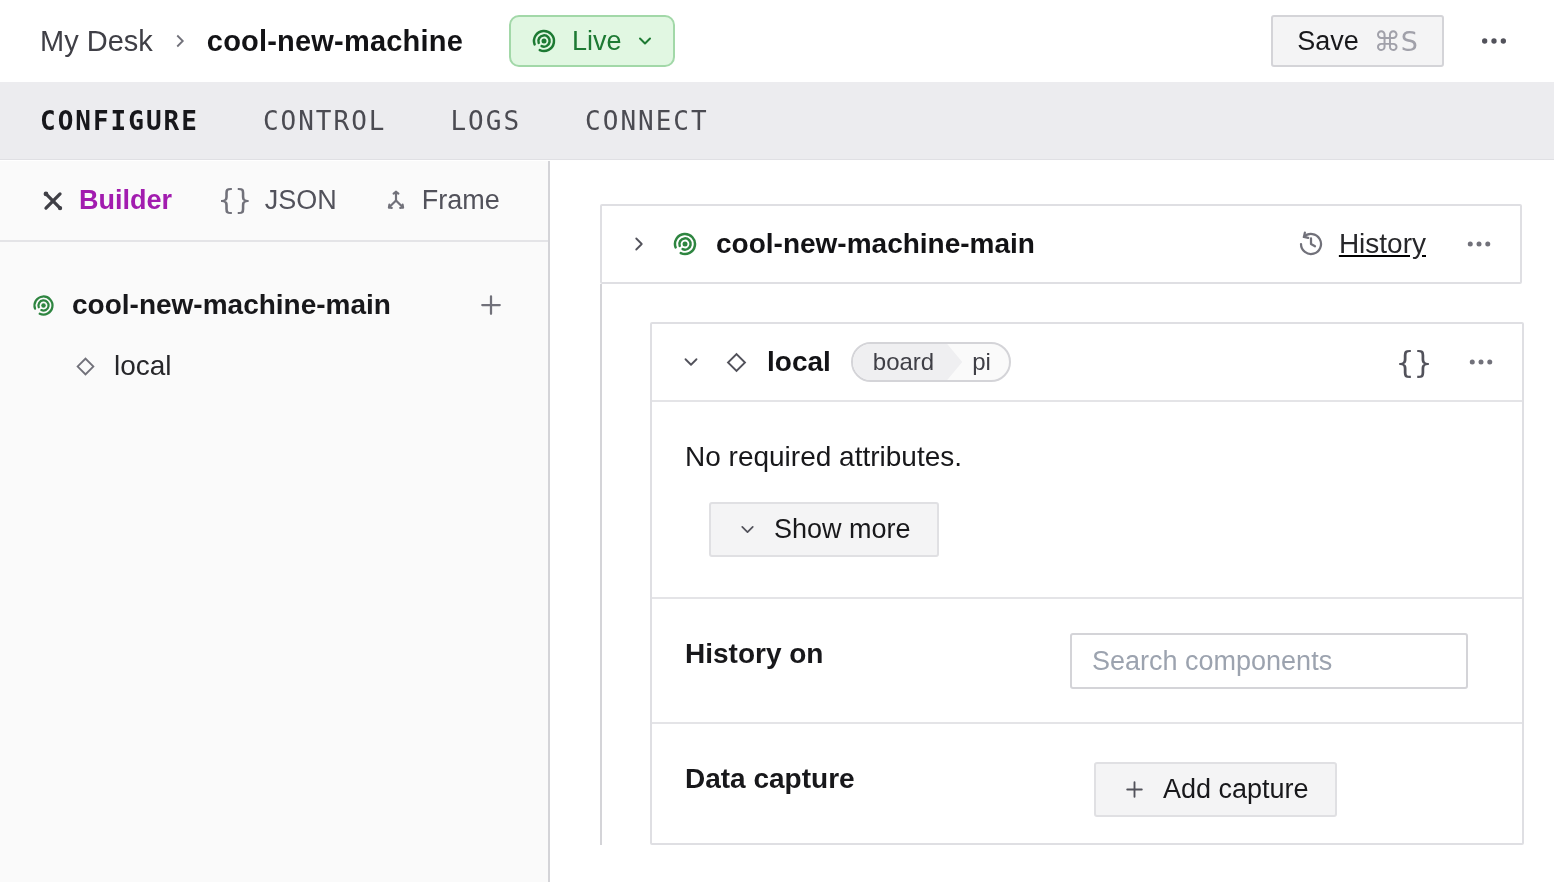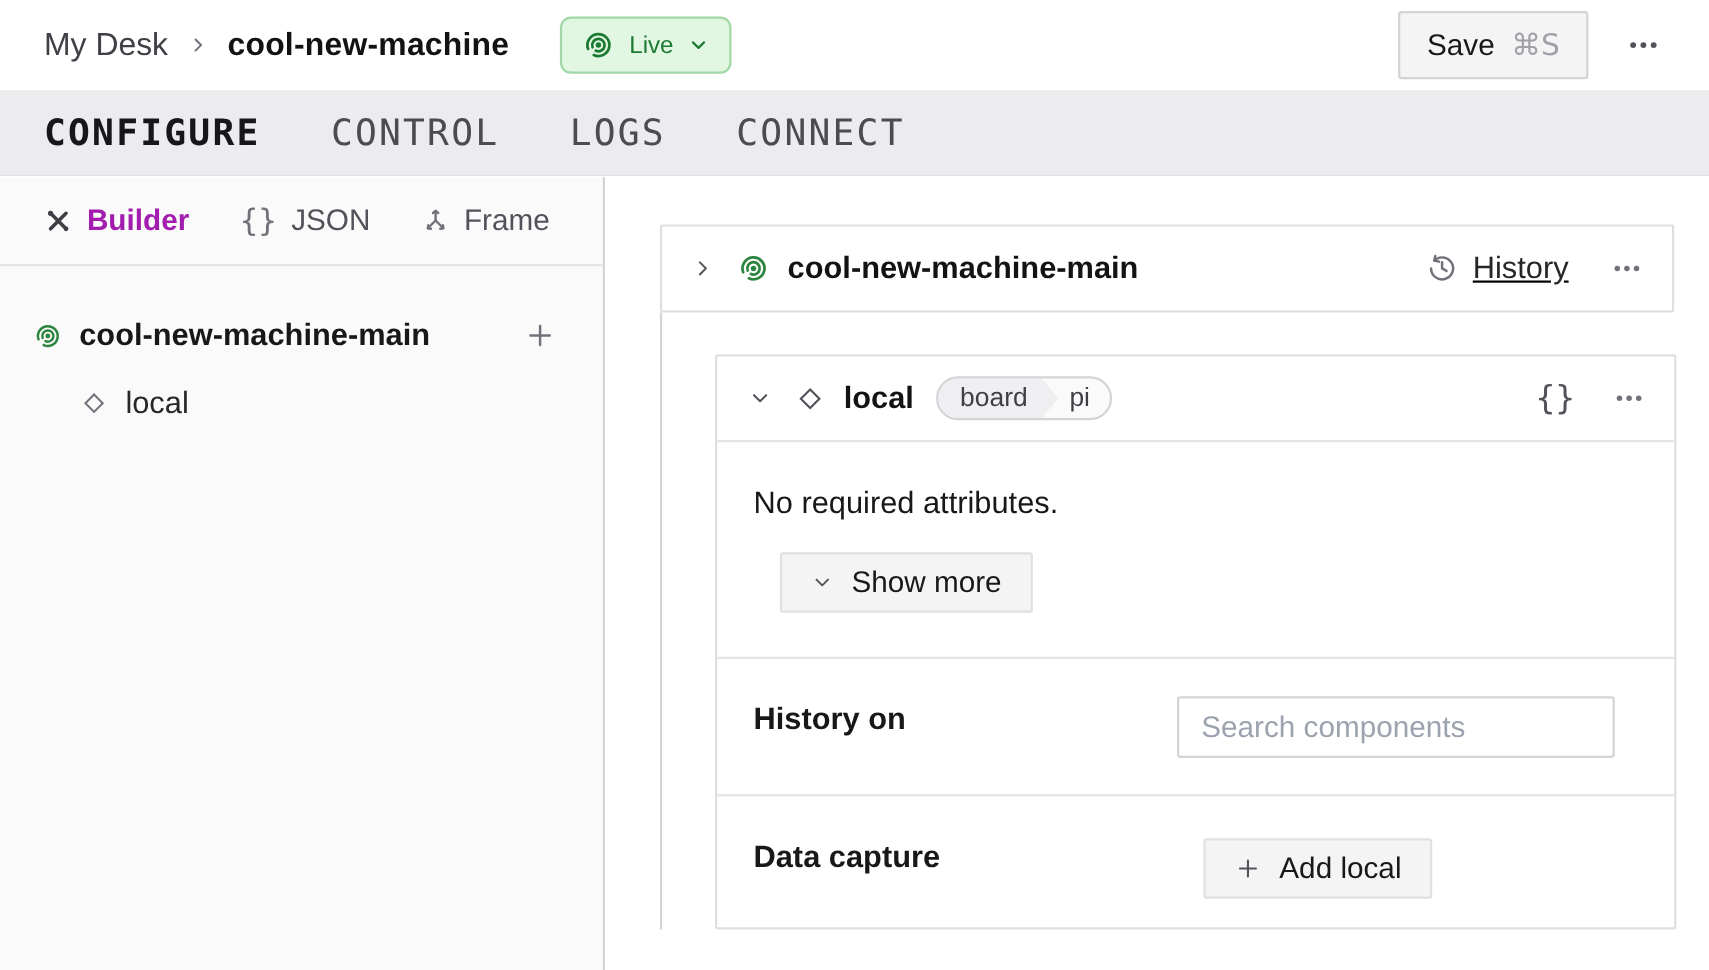--- a/index.html
+++ b/index.html
@@ -15,40 +15,40 @@
   .topbar {
     position:absolute; left:0; top:0; width:1554px; height:82px;
     background:#fff; display:flex; align-items:center; padding:0 44px 0 40px;
   }
   .crumb-parent { font-size:29px; color:#3f3f46; }
   .crumb-sep { margin:0 16px; color:#71717a; display:flex; }
   .crumb-current { font-size:29px; font-weight:bold; color:#131316; letter-spacing:.2px; }
   .live-badge {
     margin-left:46px; height:52px; padding:0 18px 0 18px; border-radius:10px;
     background:#e1f7e2; border:2px solid #a2d8a8; color:#1d7a33;
-    display:flex; align-items:center; gap:13px; font-size:22px; cursor:pointer;
+    display:flex; align-items:center; gap:13px; font-size:27px; cursor:pointer;
   }
   .save-btn {
-    margin-left:auto; height:62px; padding:0 24px; border-radius:3px;
+    margin-left:auto; height:52px; padding:0 24px; border-radius:3px;
     background:#f4f4f5; border:2px solid #d4d4d8;
     display:flex; align-items:center; gap:15px; font-size:27px; cursor:pointer;
   }
   .save-label { color:#18181b; }
   .save-shortcut { color:#a1a1aa; font-family:"DejaVu Sans", sans-serif; }
   .icon-btn { background:none; border:none; cursor:pointer; padding:0; color:#52525b; }
   .topbar .icon-btn { margin-left:34px; }
 
   
   .tabbar {
     position:absolute; left:0; top:82px; width:1554px; height:78px;
     background:#ececef; border-bottom:1px solid #e0e0e4;
     display:flex; align-items:center; gap:64px; padding-left:40px;
   }
   .tab {
-    font-family:"DejaVu Sans Mono", monospace; font-size:33px;
+    font-family:"DejaVu Sans Mono", monospace; font-size:26px;
     letter-spacing:2px; color:#4b4b52; cursor:pointer;
   }
   .tab.active { font-weight:bold; color:#17171b; }
 
   
   .sidebar {
     position:absolute; left:0; top:161px; width:550px; height:721px;
     background:#fafafa; border-right:2px solid #d4d4d8;
   }
   .views {
@@ -318,17 +318,17 @@
     </div>
   </div>
 
   <div class="comp-row row-capture">
     <div class="row-label">Data capture</div>
     <div class="row-content">
       <button class="ghost-btn">
         <svg width="25" height="25" viewBox="0 0 24 24" fill="none" stroke="#52525b" stroke-width="1.8" stroke-linecap="round">
             <path d="M12 5 V19 M5 12 H19"></path>
           </svg>
-        <span>Add local</span>
+        <span>Add capture</span>
       </button>
     </div>
   </div>
 </div>
 
 </body></html>

